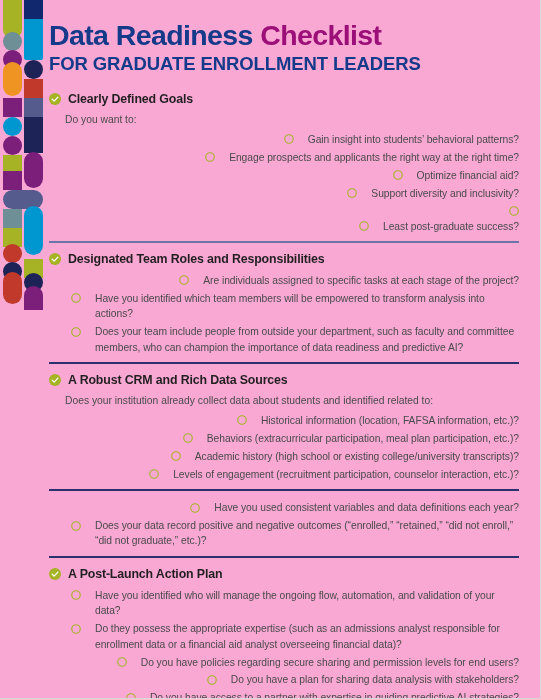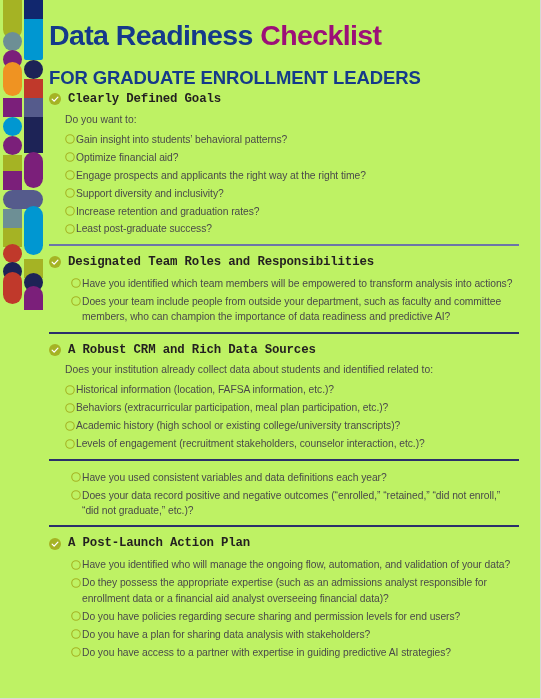--- a/index.html
+++ b/index.html
@@ -9,21 +9,21 @@
     height: 699px;
     background: #f2f2f2;
     font-family: "Liberation Sans", sans-serif;
     overflow: hidden;
   }
 
   .page {
     position: relative;
     width: 541px;
     height: 699px;
-    background: #bef264;
+    background: #f9a8d4;
     border-right: 1px solid #d8d8d8;
     border-bottom: 1px solid #d8d8d8;
     overflow: hidden;
   }
 
   
   .deco-sidebar {
     position: absolute;
     left: 0;
     top: 0;
@@ -47,40 +47,39 @@
     white-space: nowrap;
   }
   .title-a { color: #153a8a; }
   .title-b { color: #9c0f78; }
   .subtitle {
     font-size: 18.5px;
     font-weight: bold;
     color: #153a8a;
     letter-spacing: -0.1px;
     line-height: 1.15;
-    margin-top: 16px;
+    margin-top: 2px;
     white-space: nowrap;
   }
 
   
   .content {
     position: absolute;
     left: 49px;
     top: 92px;
     width: 470px;
   }
 
   .section { position: relative; }
 
   .section-head {
     display: flex;
     align-items: center;
     gap: 7px;
     margin-bottom: 6px;
-    font-family: Liberation Mono, monospace;
   }
   .check-icon {
     width: 12px;
     height: 12px;
     flex: 0 0 12px;
     display: block;
   }
   .section-title {
     font-size: 12.4px;
     font-weight: bold;
@@ -96,22 +95,23 @@
     line-height: 1.45;
   }
 
   .items { list-style: none; margin: 0 0 0 16px; }
   .items.indented { margin-left: 22px; }
 
   .item {
     position: relative;
     display: flex;
     align-items: flex-start;
-    gap: 1px;
+    gap: 14px;
     margin-bottom: 2.5px;
+    justify-content: flex-end;
   }
   .ring-icon {
     width: 10px;
     height: 10px;
     flex: 0 0 10px;
     margin-top: 2.5px;
     display: block;
   }
   .item-text {
     font-size: 10.3px;
@@ -182,58 +182,63 @@
           <li class="item">
             <svg class="ring-icon" viewBox="0 0 24 24">
               <circle cx="12" cy="12" r="10.2" fill="none" stroke="#a5b324" stroke-width="2.6"></circle>
             </svg>
             <span class="item-text">Gain insight into students’ behavioral patterns?</span>
           </li>
           <li class="item">
             <svg class="ring-icon" viewBox="0 0 24 24">
               <circle cx="12" cy="12" r="10.2" fill="none" stroke="#a5b324" stroke-width="2.6"></circle>
             </svg>
+            <span class="item-text">Engage prospects and applicants the right way at the right time?</span>
+          </li>
+          <li class="item">
+            <svg class="ring-icon" viewBox="0 0 24 24">
+              <circle cx="12" cy="12" r="10.2" fill="none" stroke="#a5b324" stroke-width="2.6"></circle>
+            </svg>
             <span class="item-text">Optimize financial aid?</span>
           </li>
           <li class="item">
             <svg class="ring-icon" viewBox="0 0 24 24">
               <circle cx="12" cy="12" r="10.2" fill="none" stroke="#a5b324" stroke-width="2.6"></circle>
             </svg>
-            <span class="item-text">Engage prospects and applicants the right way at the right time?</span>
-          </li>
-          <li class="item">
-            <svg class="ring-icon" viewBox="0 0 24 24">
-              <circle cx="12" cy="12" r="10.2" fill="none" stroke="#a5b324" stroke-width="2.6"></circle>
-            </svg>
             <span class="item-text">Support diversity and inclusivity?</span>
           </li>
           <li class="item">
             <svg class="ring-icon" viewBox="0 0 24 24">
               <circle cx="12" cy="12" r="10.2" fill="none" stroke="#a5b324" stroke-width="2.6"></circle>
             </svg>
-            <span class="item-text">Increase retention and graduation rates?</span>
           </li>
           <li class="item">
             <svg class="ring-icon" viewBox="0 0 24 24">
               <circle cx="12" cy="12" r="10.2" fill="none" stroke="#a5b324" stroke-width="2.6"></circle>
             </svg>
             <span class="item-text">Least post-graduate success?</span>
           </li>
         </ul>
         <div class="divider"></div>
       </div>
       <div class="section">
         <div class="section-head">
           <svg class="check-icon" viewBox="0 0 24 24">
             <circle cx="12" cy="12" r="12" fill="#a5b324"></circle>
             <path d="M6.3 12.3 L10.3 16.2 L17.8 8.2" fill="none" stroke="#ffffff" stroke-width="2.6" stroke-linecap="round" stroke-linejoin="round"></path>
           </svg>
           <div class="section-title">Designated Team Roles and Responsibilities</div>
         </div>
         <ul class="items indented">
+          <li class="item">
+            <svg class="ring-icon" viewBox="0 0 24 24">
+              <circle cx="12" cy="12" r="10.2" fill="none" stroke="#a5b324" stroke-width="2.6"></circle>
+            </svg>
+            <span class="item-text">Are individuals assigned to specific tasks at each stage of the project?</span>
+          </li>
           <li class="item">
             <svg class="ring-icon" viewBox="0 0 24 24">
               <circle cx="12" cy="12" r="10.2" fill="none" stroke="#a5b324" stroke-width="2.6"></circle>
             </svg>
             <span class="item-text">Have you identified which team members will be empowered to transform analysis into actions?</span>
           </li>
           <li class="item">
             <svg class="ring-icon" viewBox="0 0 24 24">
               <circle cx="12" cy="12" r="10.2" fill="none" stroke="#a5b324" stroke-width="2.6"></circle>
             </svg>
@@ -267,21 +272,21 @@
           <li class="item">
             <svg class="ring-icon" viewBox="0 0 24 24">
               <circle cx="12" cy="12" r="10.2" fill="none" stroke="#a5b324" stroke-width="2.6"></circle>
             </svg>
             <span class="item-text">Academic history (high school or existing college/university transcripts)?</span>
           </li>
           <li class="item">
             <svg class="ring-icon" viewBox="0 0 24 24">
               <circle cx="12" cy="12" r="10.2" fill="none" stroke="#a5b324" stroke-width="2.6"></circle>
             </svg>
-            <span class="item-text">Levels of engagement (recruitment stakeholders, counselor interaction, etc.)?</span>
+            <span class="item-text">Levels of engagement (recruitment participation, counselor interaction, etc.)?</span>
           </li>
         </ul>
         <div class="divider dark"></div>
       </div>
       <div class="section">
         <ul class="items indented">
           <li class="item">
             <svg class="ring-icon" viewBox="0 0 24 24">
               <circle cx="12" cy="12" r="10.2" fill="none" stroke="#a5b324" stroke-width="2.6"></circle>
             </svg>

